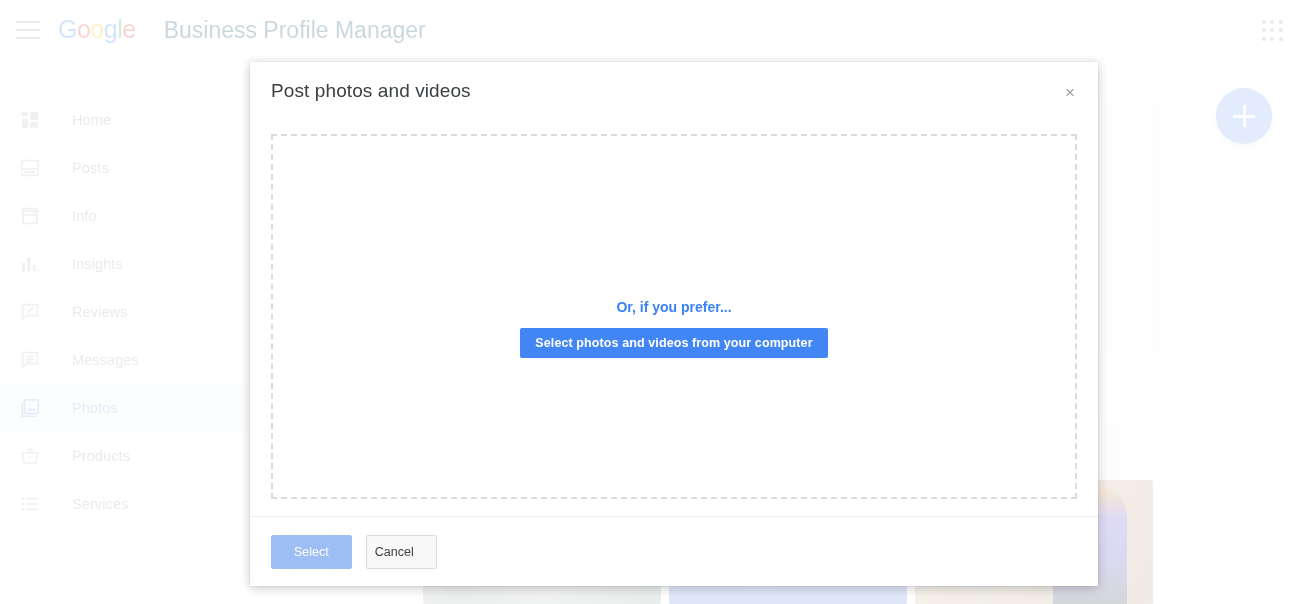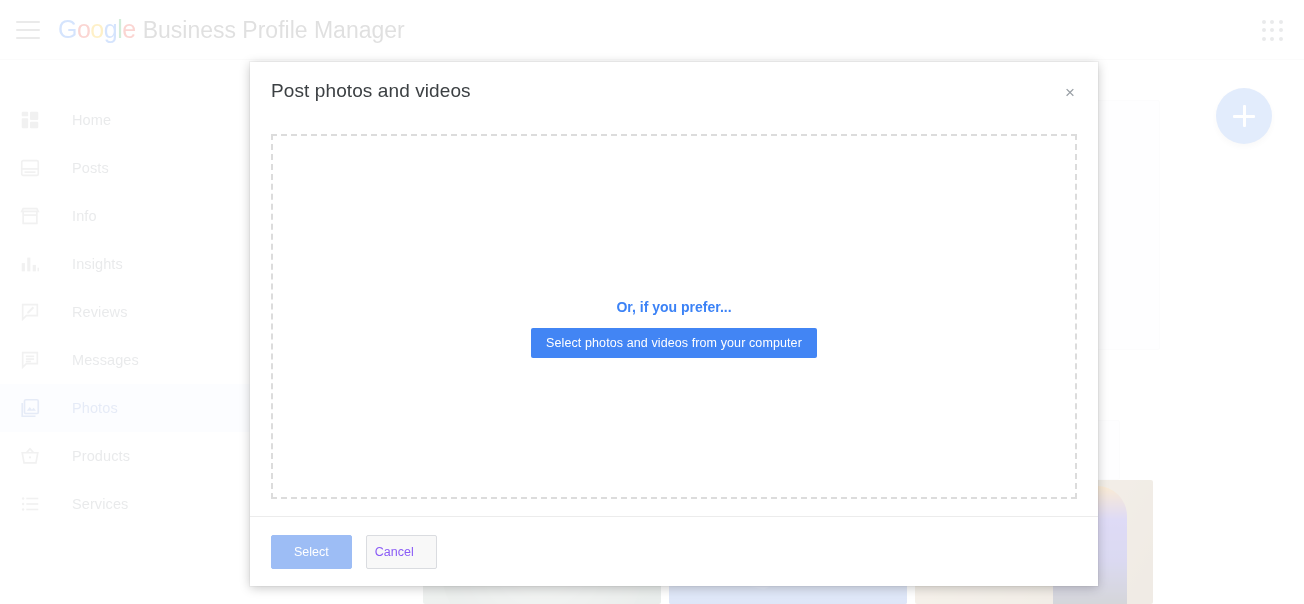--- a/index.html
+++ b/index.html
@@ -23,24 +23,24 @@
     z-index: 5;
   }
   .hamburger {
     width: 24px; height: 18px;
     margin-left: 16px; margin-right: 18px;
     display: flex; flex-direction: column; justify-content: space-between;
     cursor: pointer;
   }
   .hamburger span { display: block; height: 2px; width: 24px; background: #9e9e9e; border-radius: 1px; }
 
-  .brand { display: flex; align-items: baseline; font-size: 23px; letter-spacing: 0px; }
+  .brand { display: flex; align-items: baseline; font-size: 23px; letter-spacing: 0px; gap: 21px; }
   .glogo { font-size: 25px; letter-spacing: -0.5px; }
   .glogo span { font-family: "Liberation Sans", sans-serif; }
-  .brand-rest { margin-left: 7px; color: #737373; font-size: 23px; font-weight: 400; }
+  .brand-rest { margin-left: 7px; color: #0c4a6e; font-size: 23px; font-weight: 400; }
 
   .apps-grid {
     position: absolute; right: 20px; top: 20px;
     width: 22px; height: 22px;
     display: grid; grid-template-columns: repeat(3,1fr); grid-template-rows: repeat(3,1fr);
     gap: 3px; cursor: pointer;
   }
   .apps-grid i { display: block; width: 4px; height: 4px; border-radius: 50%; background: #9aa0a6; }
 
   
@@ -147,37 +147,37 @@
     border: 2px dashed #dcdcdc;
     display: flex; flex-direction: column; align-items: center; justify-content: center;
   }
   .dz-title { font-size: 27px; color: #5f6368; font-weight: 400; letter-spacing: .1px; }
   .dz-sub { margin-top: 24px; font-size: 14px; font-weight: bold; color: #3b82f6; text-align: center; }
   .dz-btn {
     margin-top: 13px;
     background: #4285f4; color: #fff;
     border: none; border-radius: 2px;
     font-family: "Liberation Sans", sans-serif;
-    font-size: 12.5px; font-weight: normal;
+    font-size: 12.5px; font-weight: bold;
     padding: 8px 15px; cursor: pointer; letter-spacing: .1px;
   }
 
   .modal-foot {
     flex: none; height: 70px;
     border-top: 1px solid #ececec;
     display: flex; align-items: center;
     padding: 0 21px;
   }
   .btn {
     font-family: "Liberation Sans", sans-serif;
     font-size: 12.5px; font-weight: normal;
     border-radius: 2px; padding: 9px 22px; cursor: pointer;
   }
   .btn-select { background: #9dbdf5; color: #ffffff; border: 1px solid #9dbdf5; }
-  .btn-cancel { background: #f8f8f8; color: #8b5cf6; border: 1px solid #dadce0; margin-left: 14px; padding-left: 8px; }
+  .btn-cancel { background: #f8f8f8; color: #404040; border: 1px solid #dadce0; margin-left: 14px; padding-left: 8px; }
   .foot-right { margin-left: auto; display: flex; align-items: center; }
   .foot-note { font-size: 13px; color: #9aa0a6; }
   .help-ico {
     width: 16px; height: 16px; border-radius: 50%;
     border: 1.3px solid #9aa0a6; color: #9aa0a6;
     font-size: 10px; display: flex; align-items: center; justify-content: center;
     margin-left: 42px; margin-right: 9px; cursor: pointer; line-height: 1;
   }
   .learn { font-size: 13.5px; color: #1a73e8; cursor: pointer; }
 </style>

